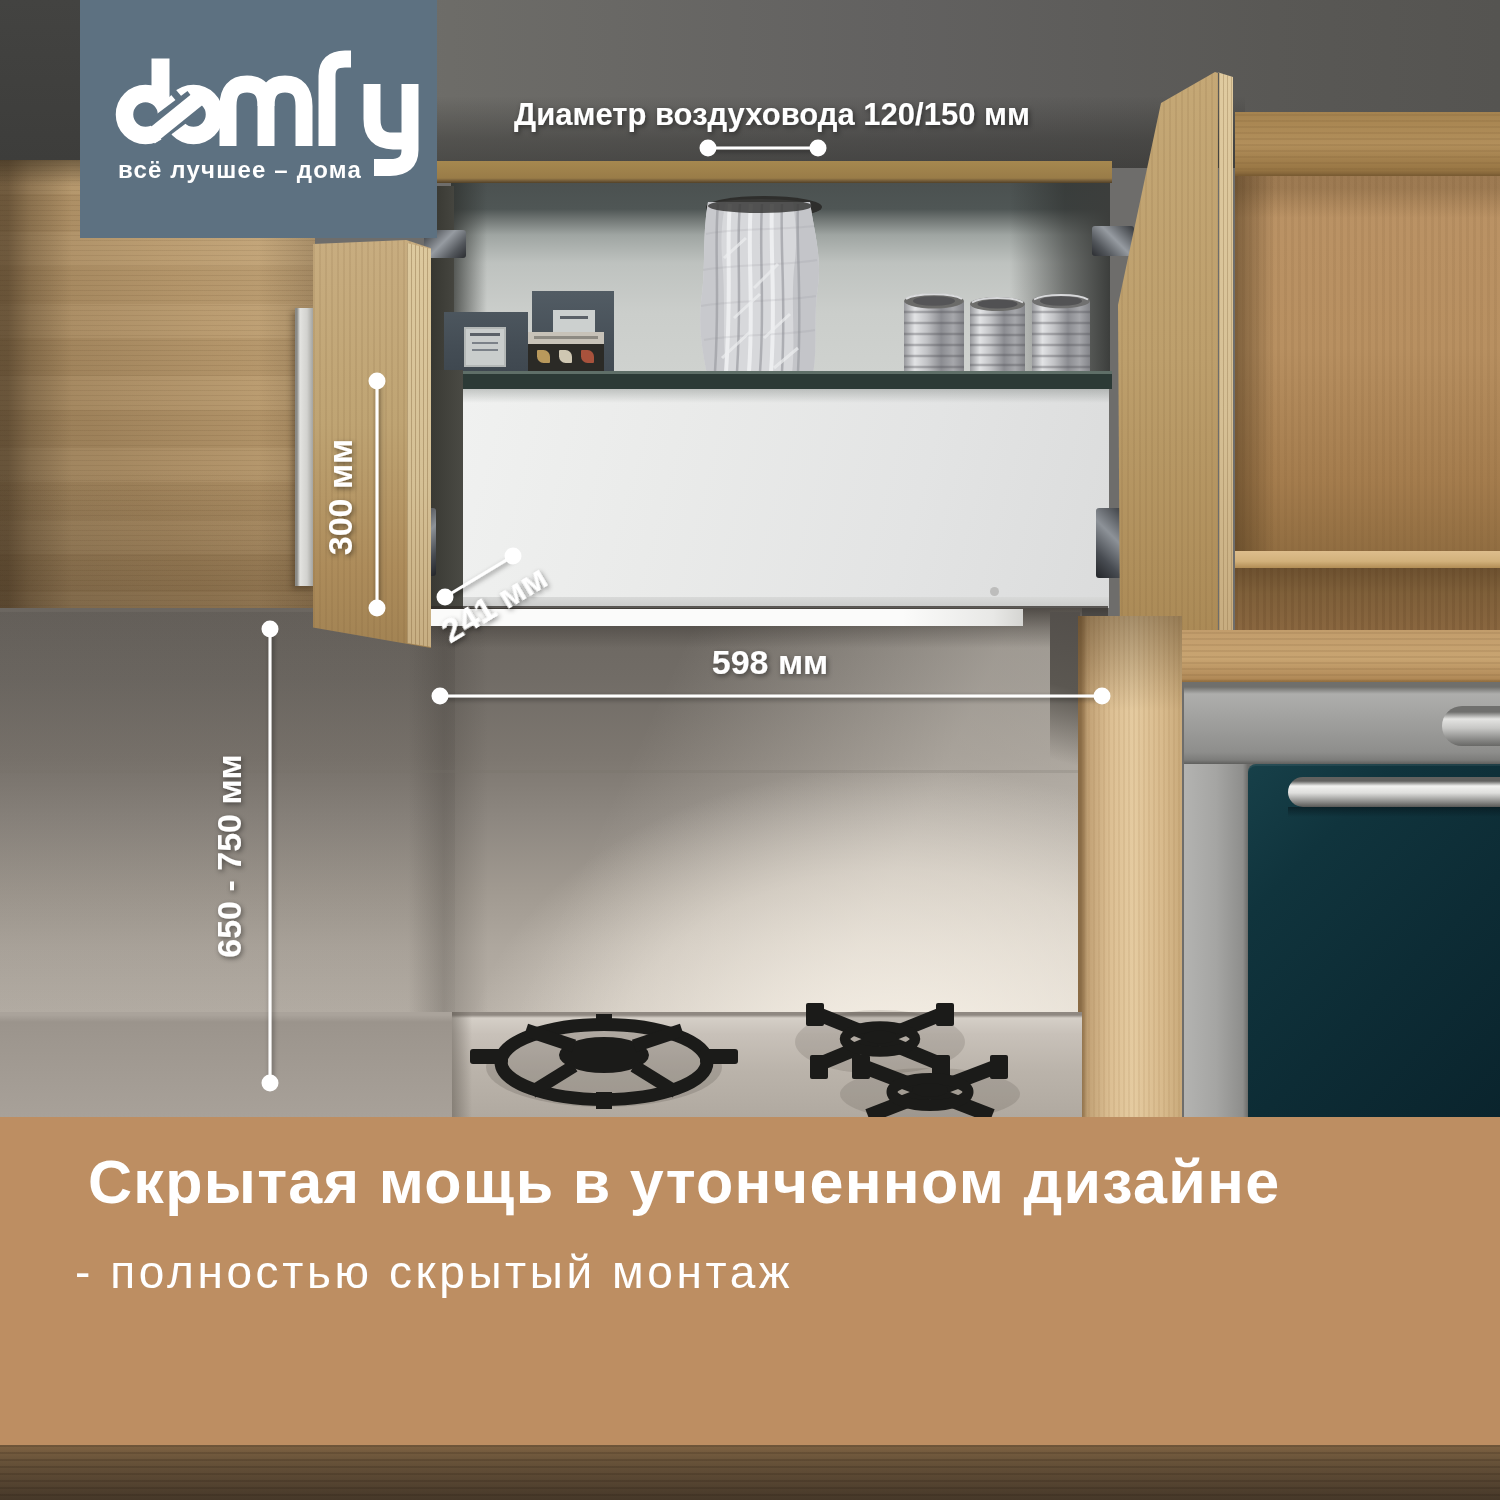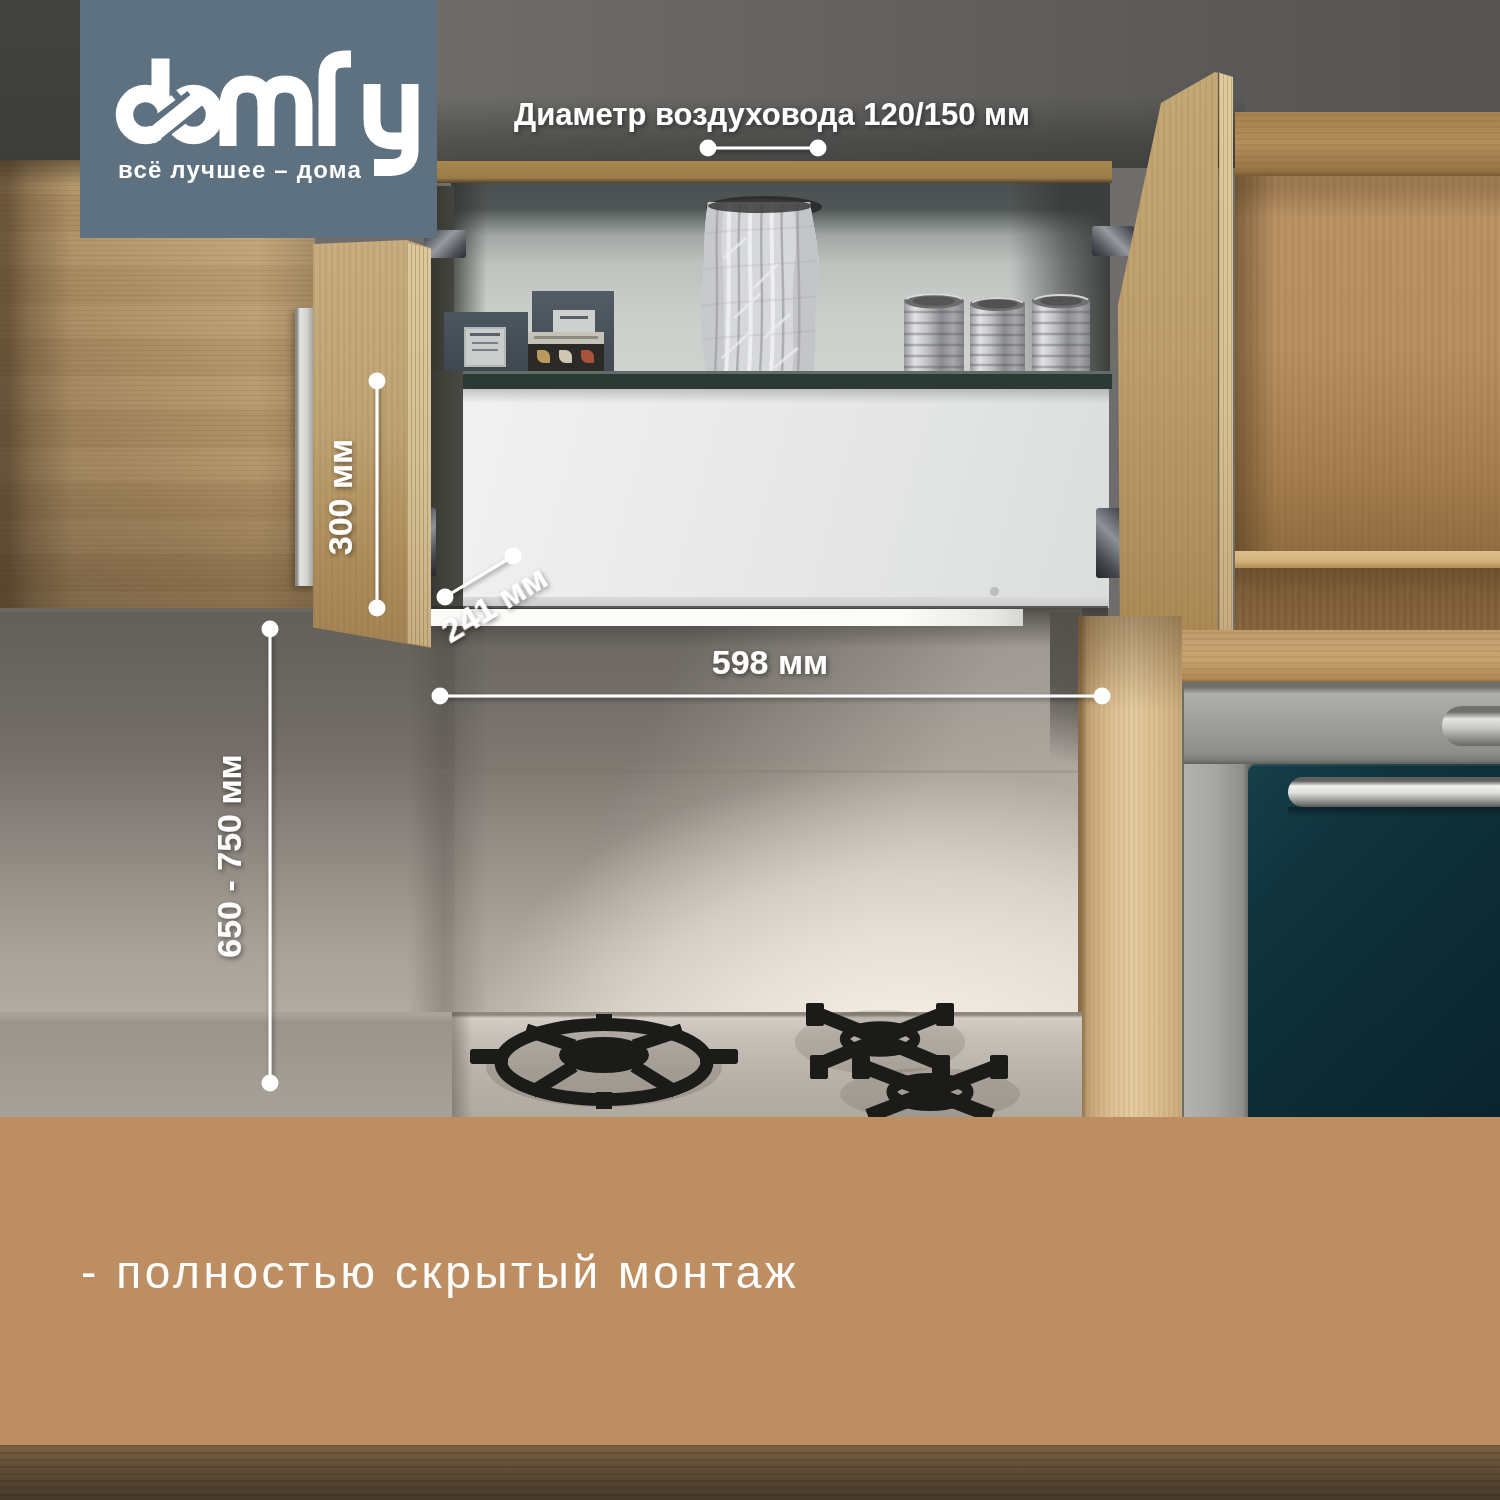--- a/index.html
+++ b/index.html
@@ -302,22 +302,24 @@
       </g>
       <ellipse cx="478" cy="97" rx="38" ry="13.5" fill="none" stroke="#1b1b19" stroke-width="11"></ellipse>
       <ellipse cx="478" cy="95" rx="18" ry="7"></ellipse>
       <rect x="400" y="60" width="18" height="24" rx="2"></rect>
       <rect x="538" y="60" width="18" height="24" rx="2"></rect>
     </g>
   </svg>
 
   <div class="abs" style="left:0;top:1117px;width:1500px;height:328px;background:#bd8e62"></div>
 
-
-  <div class="abs" style="left:81px;top:1245px;width:1420px;height:52px;color:#fff;
+  <div class="abs" style="left:88px;top:1147px;width:1400px;height:70px;color:#fff;
+       font-size:61px;font-weight:bold;letter-spacing:1.3px;white-space:nowrap">Скрытая мощь в утонченном дизайне</div>
+
+  <div class="abs" style="left:75px;top:1245px;width:1420px;height:52px;color:#fff;
        font-size:46px;letter-spacing:3.6px;white-space:nowrap">- полностью скрытый монтаж</div>
 
 
   <div class="abs" style="left:0;top:1445px;width:1500px;height:55px;
        background:
        repeating-linear-gradient(180deg,rgba(30,20,10,0.16) 0 2px,rgba(0,0,0,0) 2px 7px),
        linear-gradient(180deg,#7e6242 0%,#675239 30%,#544330 70%,#463829 100%)"></div>
 
   <svg class="abs" style="left:80px;top:0" width="357" height="238" viewBox="0 0 357 238">
     <rect x="0" y="0" width="357" height="238" fill="#5d7181"></rect>

